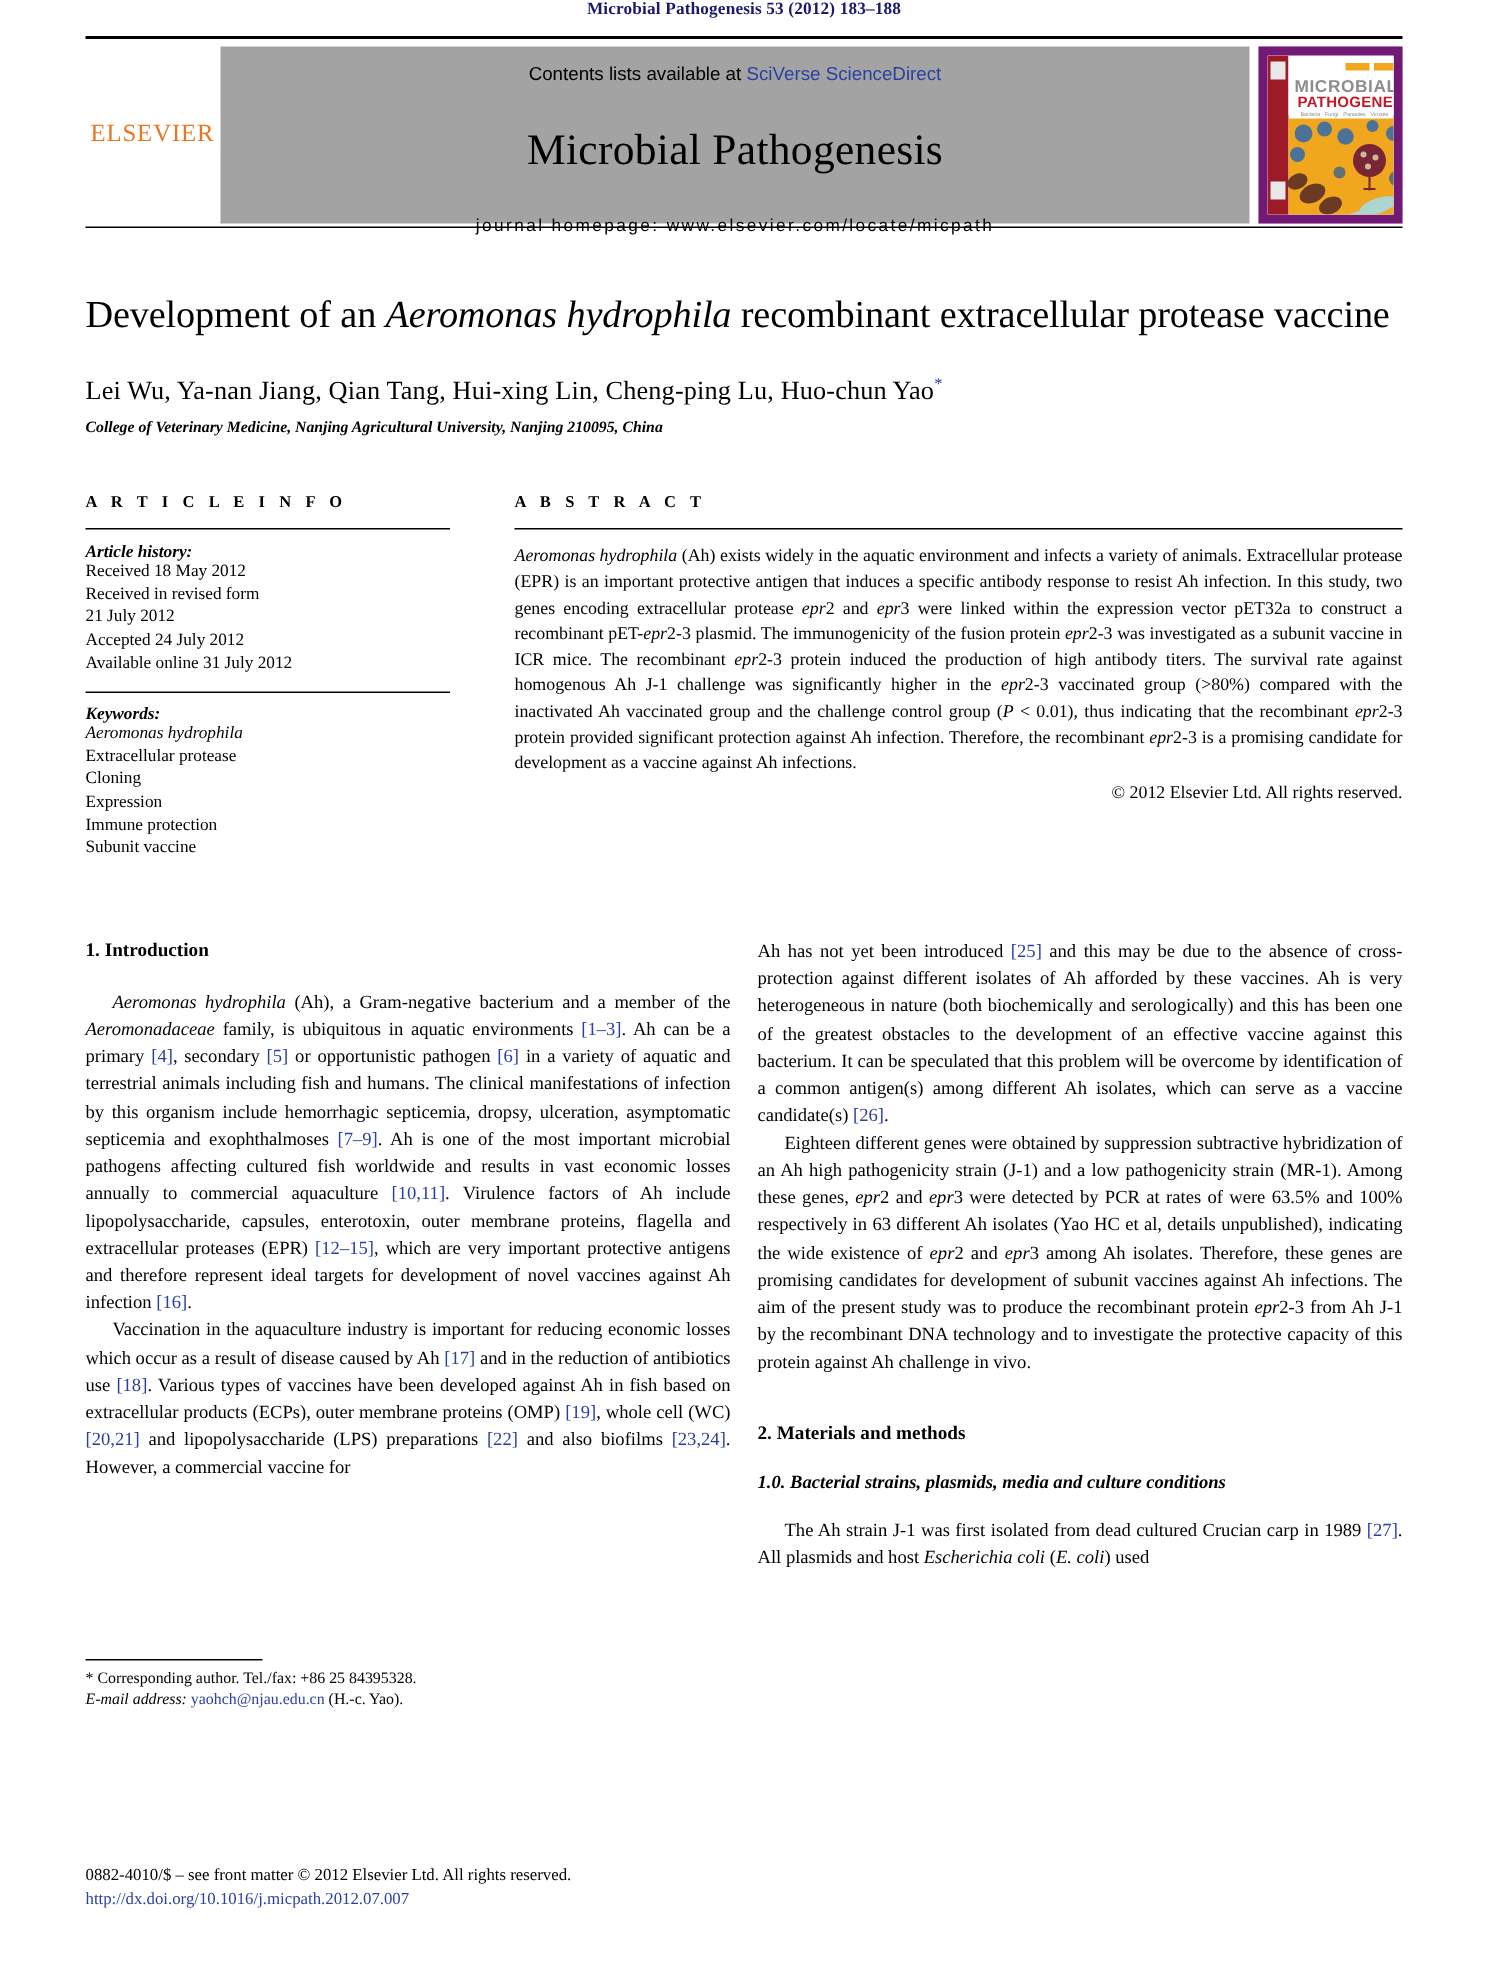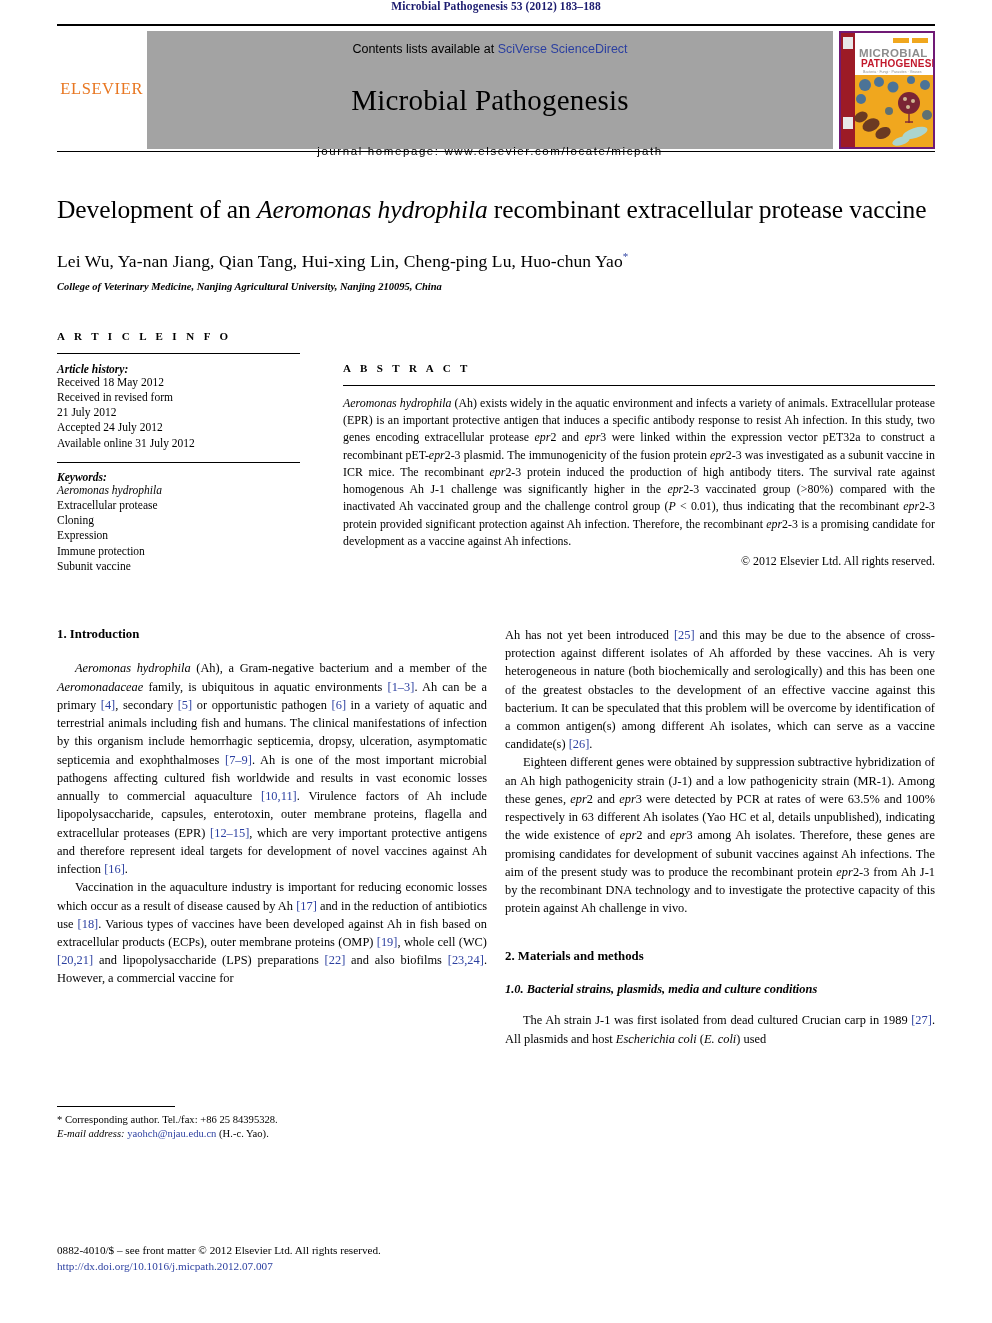--- a/index.html
+++ b/index.html
@@ -98,21 +98,21 @@
   }
   .banner-bottom {
     font-family: "Liberation Sans", sans-serif;
     font-size: 11.5px;
     letter-spacing: 1.6px;
     color: #000;
   }
   .cover {
     width: 96px;
     flex: 0 0 96px;
-    border: 2px solid #701a75;
+    border: 6px solid #701a75;
     box-sizing: border-box;
     position: relative;
     overflow: hidden;
     background: #f9a8d4;
     text-align: center;
   }
 
   .rule-thin {
     border-top: 1.6px solid #000;
     margin-top: 2px;
@@ -146,21 +146,20 @@
     display: flex;
     margin-top: 38px;
   }
   .col-info {
     width: 243px;
     flex: 0 0 243px;
     margin-right: 43px;
   }
   .col-abstract {
     flex: 1 1 auto;
-    margin-top: 32px;
   }
   .sec-label {
     font-size: 11px;
     font-weight: bold;
     letter-spacing: 3.4px;
     font-family: "Liberation Serif", serif;
   }
   .hr-under {
     border-top: 1.5px solid #000;
     margin-top: 11px;

